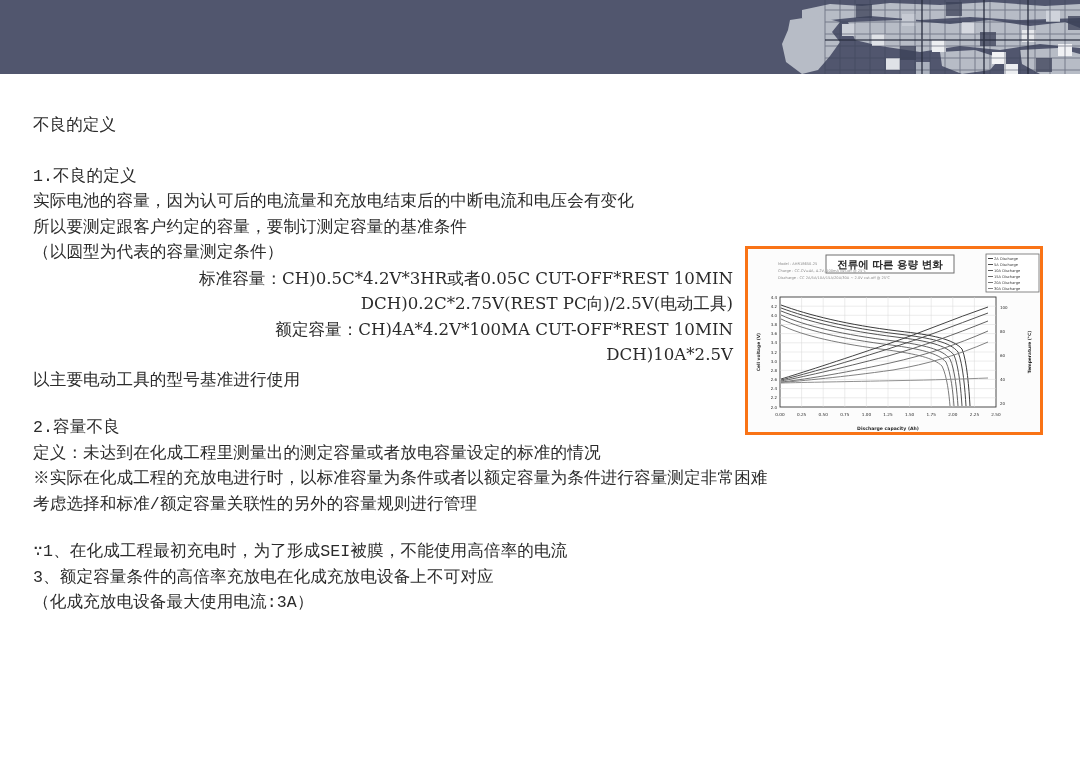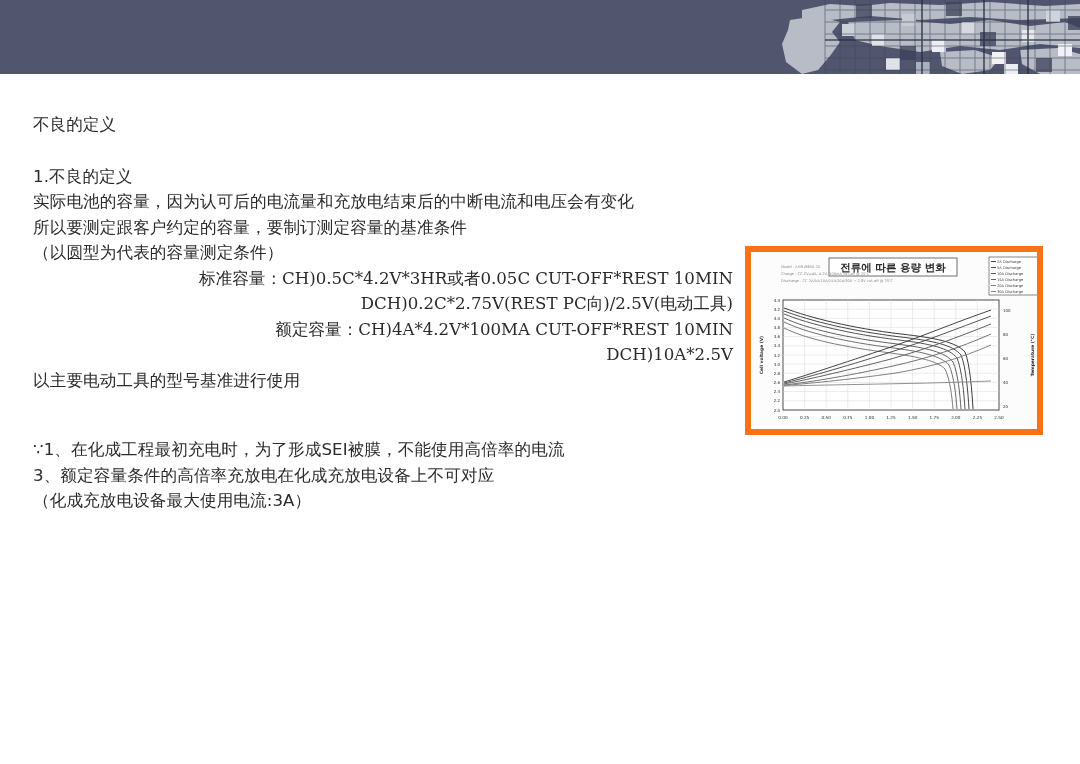--- a/index.html
+++ b/index.html
@@ -49,20 +49,21 @@
     top: 38px;
     width: 700px;
   }
 
   .ln {
     color: #2b2b2b;
     font-size: 16.6px;
     line-height: 25.5px;
     white-space: pre;
     letter-spacing: 0.1px;
+    font-family: Liberation Mono, monospace;
   }
   .ln.ascii {
     font-family: "DejaVu Serif", "Liberation Serif", serif;
     letter-spacing: 0;
     text-align: right;
   }
   .gap-md { height: 22px; }
   .gap-lg { height: 26px; }
 
   .title-line {
@@ -73,21 +74,21 @@
   }
 
   
   .chart-figure {
     position: absolute;
     left: 745px;
     top: 172px;
     width: 298px;
     height: 189px;
     background: #4d7c0f;
-    border: 6px solid #f97316;
+    border: 3px solid #f97316;
     box-sizing: border-box;
     overflow: hidden;
   }
   .chart-figure svg { display: block; }
 </style>
 </head>
 <body>
 
 <div class="header-band">
   <div class="header-map">
@@ -184,20 +185,26 @@
       <div class="ln">（以圆型为代表的容量测定条件）</div>
       <div class="ln ascii">标准容量：CH)0.5C*4.2V*3HR或者0.05C CUT-OFF*REST 10MIN</div>
       <div class="ln ascii">DCH)0.2C*2.75V(REST PC向)/2.5V(电动工具)</div>
       <div class="ln ascii">额定容量：CH)4A*4.2V*100MA CUT-OFF*REST 10MIN</div>
       <div class="ln ascii">DCH)10A*2.5V</div>
       <div class="ln">以主要电动工具的型号基准进行使用</div>
     </div>
 
     <div class="gap-md"></div>
 
+    <div>
+      <div class="ln">2.容量不良</div>
+      <div class="ln">定义：未达到在化成工程里测量出的测定容量或者放电容量设定的标准的情况</div>
+      <div class="ln">※实际在化成工程的充放电进行时，以标准容量为条件或者以额定容量为条件进行容量测定非常困难</div>
+      <div class="ln">考虑选择和标准/额定容量关联性的另外的容量规则进行管理</div>
+    </div>
 
     <div class="gap-md"></div>
 
     <div>
       <div class="ln">∵1、在化成工程最初充电时，为了形成SEI被膜，不能使用高倍率的电流</div>
       <div class="ln">3、额定容量条件的高倍率充放电在化成充放电设备上不可对应</div>
       <div class="ln">（化成充放电设备最大使用电流:3A）</div>
     </div>
 
   </div>

